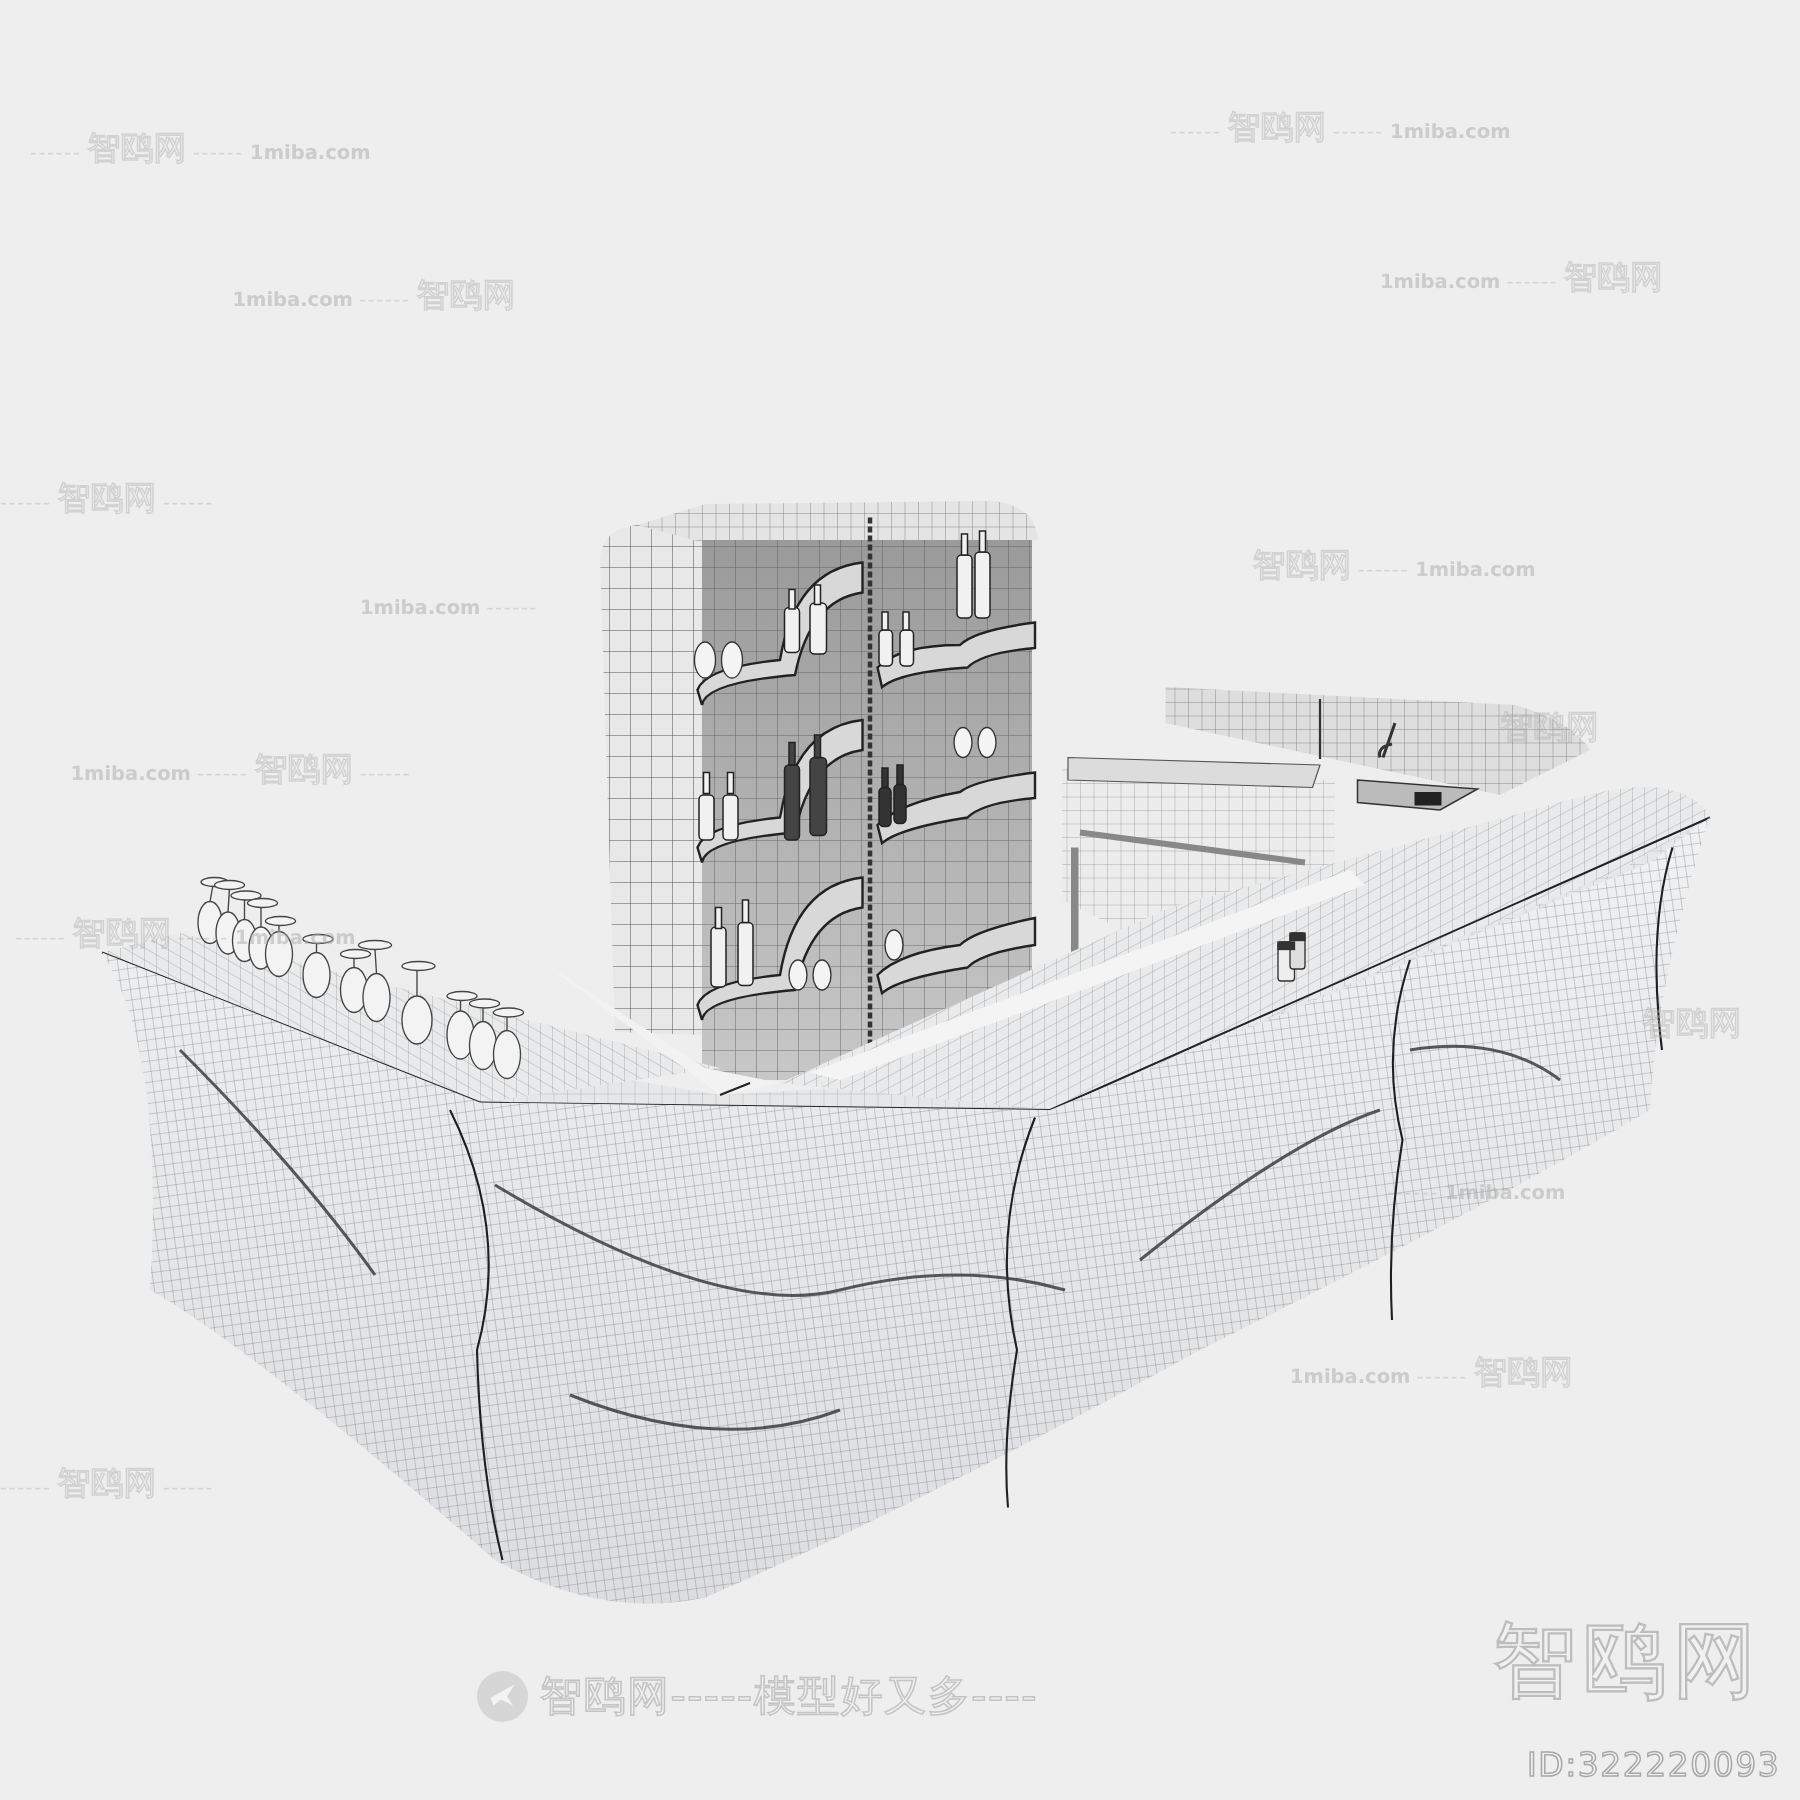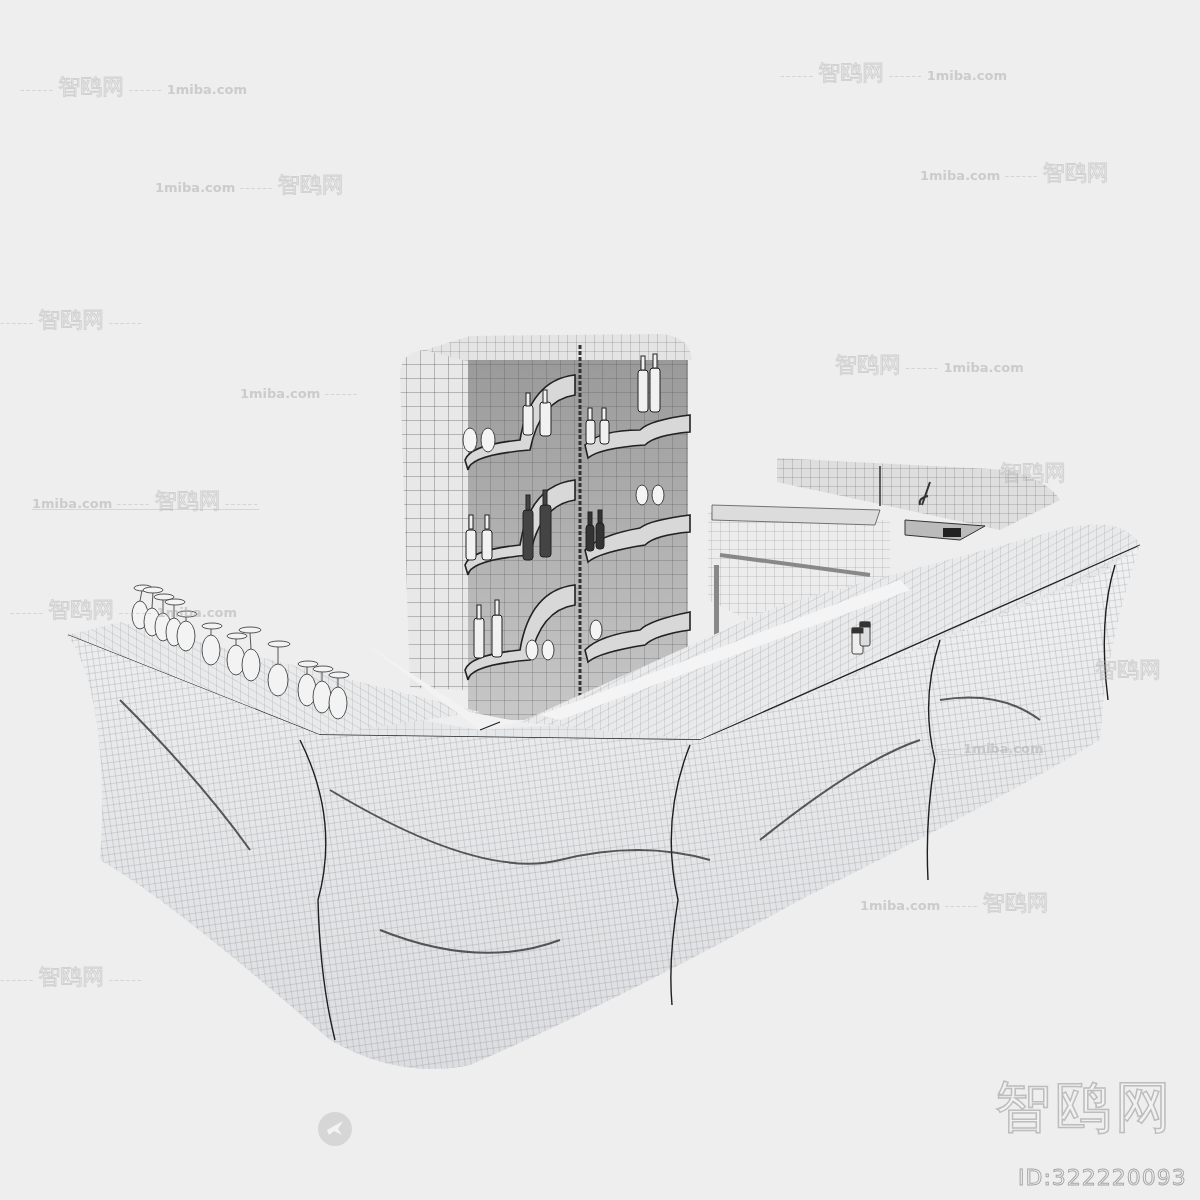--- a/index.html
+++ b/index.html
@@ -9,20 +9,21 @@
     font-family: "DejaVu Sans", sans-serif;
     position: relative;
   }
   .scene { position: absolute; left: 0; top: 0; width: 1200px; height: 1200px; }
   .wm {
     position: absolute; white-space: nowrap;
     color: rgba(170,170,170,0.35);
     font-family: "DejaVu Sans", sans-serif;
     font-size: 13px;
     pointer-events: none;
+    margin-top: 12px;
   }
   .wm .cn { font-size: 22px; color: rgba(255,255,255,0.0); -webkit-text-stroke: 1px rgba(175,175,175,0.45); }
   .wm .dash { letter-spacing: 1px; color: rgba(180,180,180,0.45); }
   .wm .url { font-weight: bold; color: rgba(170,170,170,0.5); }
   .footer-logo {
     position: absolute; left: 318px; top: 1112px; display: flex; align-items: center; gap: 8px;
     pointer-events: none;
   }
   .footer-logo .bird {
     width: 34px; height: 34px; border-radius: 50%; background: #d6d6d6;
@@ -319,21 +320,21 @@
 </div>
 <div class="wm" style="left:0px;top:305px;">
   <span class="dash">------</span>
   <span class="cn">智鸥网</span>
   <span class="dash">------</span>
 </div>
 <div class="wm" style="left:240px;top:386px;text-align:right;">
   <span class="url">1miba.com</span>
   <span class="dash">------</span>
 </div>
-<div class="wm" style="left:32px;top:486px;text-decoration:underline;">
+<div class="wm" style="left:47px;top:486px;">
   <span class="url">1miba.com</span>
   <span class="dash">------</span>
   <span class="cn">智鸥网</span>
   <span class="dash">------</span>
 </div>
 <div class="wm" style="left:835px;top:350px;">
   <span class="cn">智鸥网</span>
   <span class="dash">------</span>
   <span class="url">1miba.com</span>
 </div>
@@ -342,36 +343,37 @@
 </div>
 <div class="wm" style="left:10px;top:595px;">
   <span class="dash">------</span>
   <span class="cn">智鸥网</span>
   <span class="dash">------</span>
   <span class="url">1miba.com</span>
 </div>
 <div class="wm" style="left:1095px;top:655px;">
   <span class="cn">智鸥网</span>
 </div>
-<div class="wm" style="left:925px;top:741px;text-decoration:underline;">
+<div class="wm" style="left:925px;top:776px;">
   <span class="dash">------</span>
   <span class="url">1miba.com</span>
 </div>
 <div class="wm" style="left:860px;top:888px;">
   <span class="url">1miba.com</span>
   <span class="dash">------</span>
   <span class="cn">智鸥网</span>
 </div>
 <div class="wm" style="left:0px;top:962px;">
   <span class="dash">------</span>
   <span class="cn">智鸥网</span>
   <span class="dash">------</span>
 </div>
 
 <div class="footer-logo">
   <div class="bird">
     <svg width="22" height="22" viewBox="0 0 22 22">
         <path d="M3 12 L10 8 L19 3 L14 11 L18 17 L10 13 L5 17 Z" fill="#f3f3f3"></path>
       </svg>
   </div>
+  <span class="slogan">智鸥网-----模型好又多----</span>
 </div>
 <div class="brand-big">智鸥网</div>
 <div class="model-id">ID:322220093</div>
 
 </body></html>

